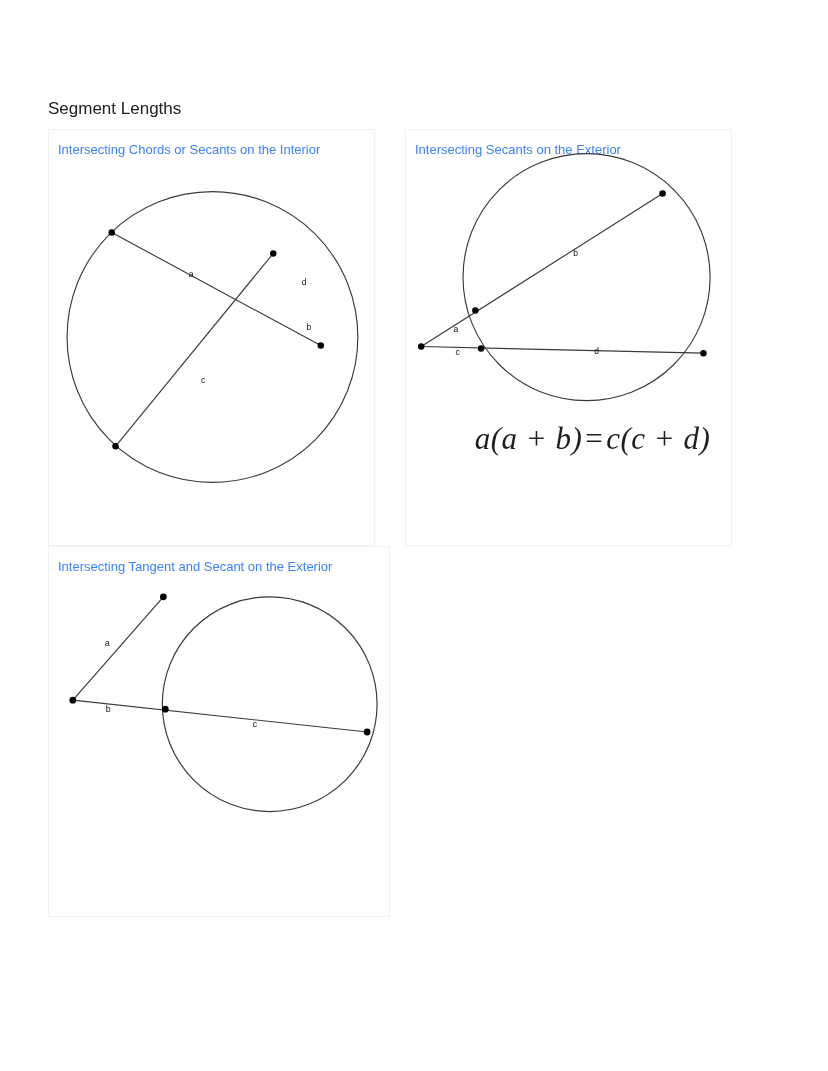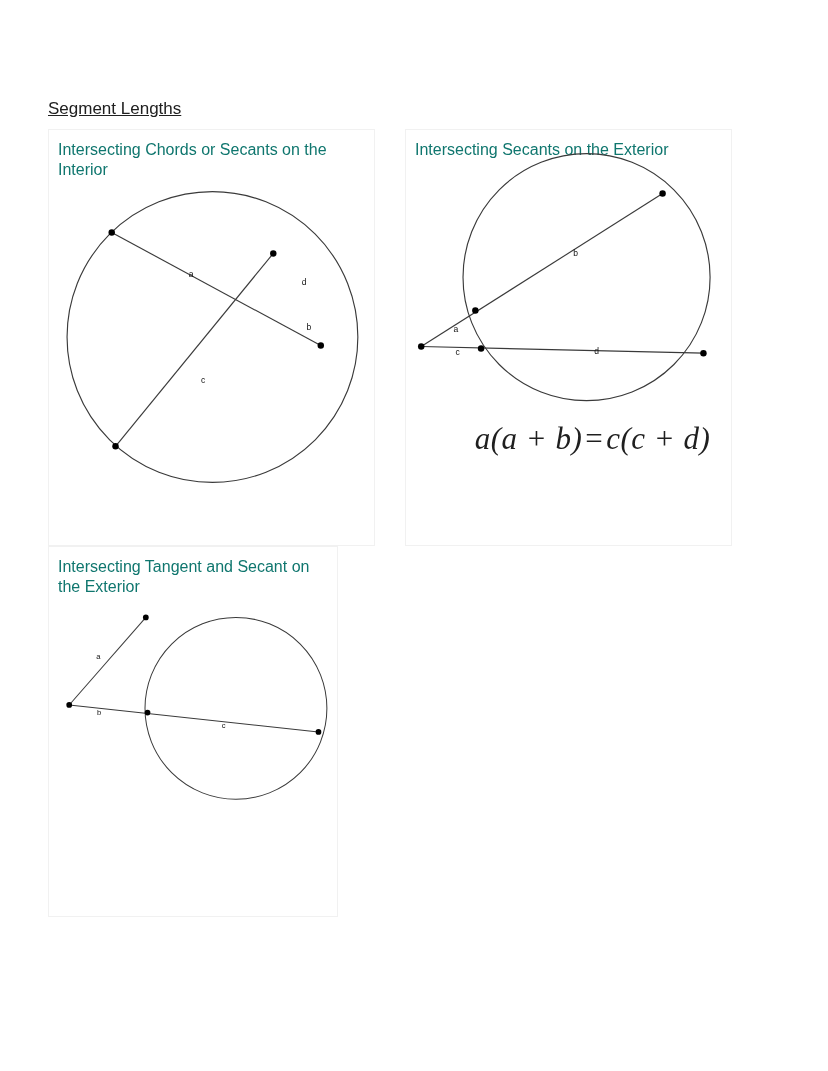--- a/index.html
+++ b/index.html
@@ -22,49 +22,48 @@
     height: 1071px;
   }
   .page-title {
     position: absolute;
     left: 48px;
     top: 98px;
     font-size: 17px;
     line-height: 22px;
     color: #202020;
     white-space: nowrap;
-    text-decoration: underline;
   }
   .table {
     position: absolute;
     left: 48px;
     top: 129px;
     width: 684px;
     border-collapse: collapse;
     table-layout: fixed;
   }
   .grid-row { display: flex; }
   .cell {
     box-sizing: border-box;
     border: 1px solid #f1f1f1;
     background: #ffffff;
     position: relative;
   }
   .cell-1 { width: 342px; height: 417px; }
   .cell-2 { width: 342px; height: 417px; margin-left: 30px; }
-  .cell-3 { width: 290px; height: 371px; }
+  .cell-3 { width: 342px; height: 371px; }
   .cell-empty { width: 342px; height: 371px; border: none; background: #ffffff; }
   .cell-head {
     position: absolute;
     left: 9px;
     top: 10px;
     right: 8px;
-    font-size: 16px;
+    font-size: 13px;
     line-height: 20px;
-    color: #0f766e;
+    color: #3b82f6;
   }
   .diagram {
     position: absolute;
     left: 0;
     top: 0;
     width: 100%;
     height: 100%;
     pointer-events: none;
   }
   .formula {

